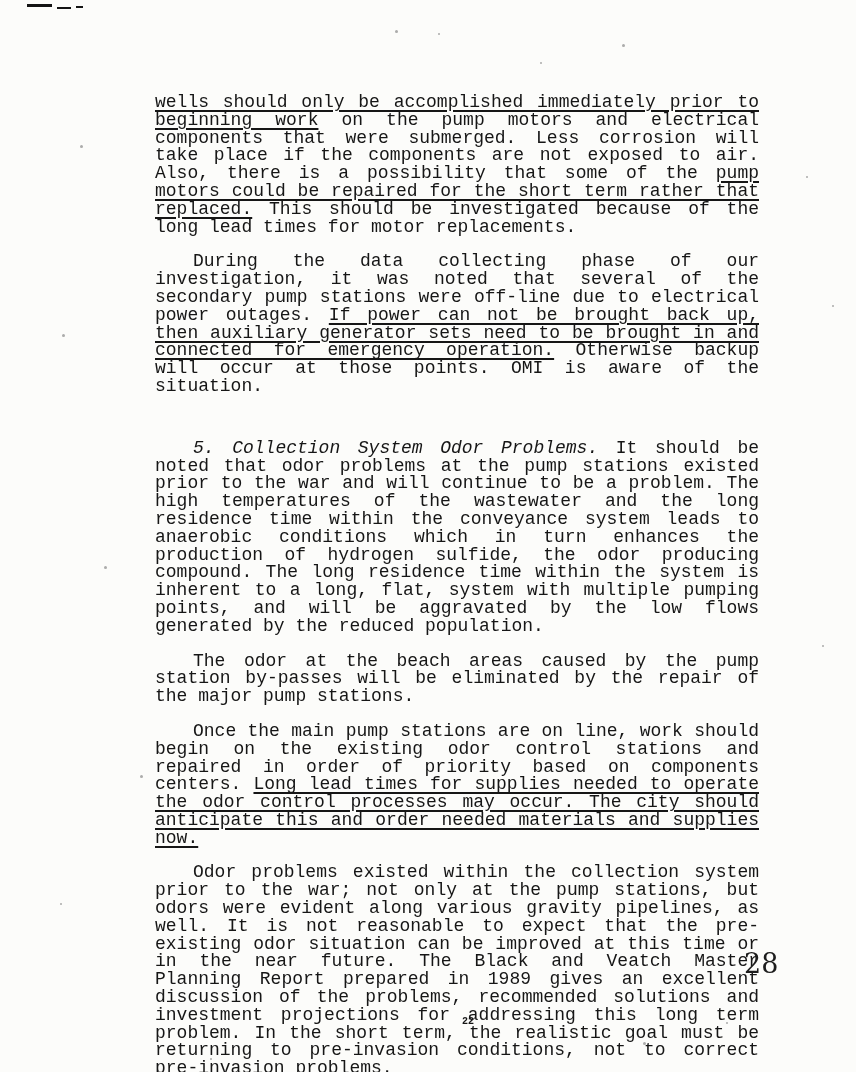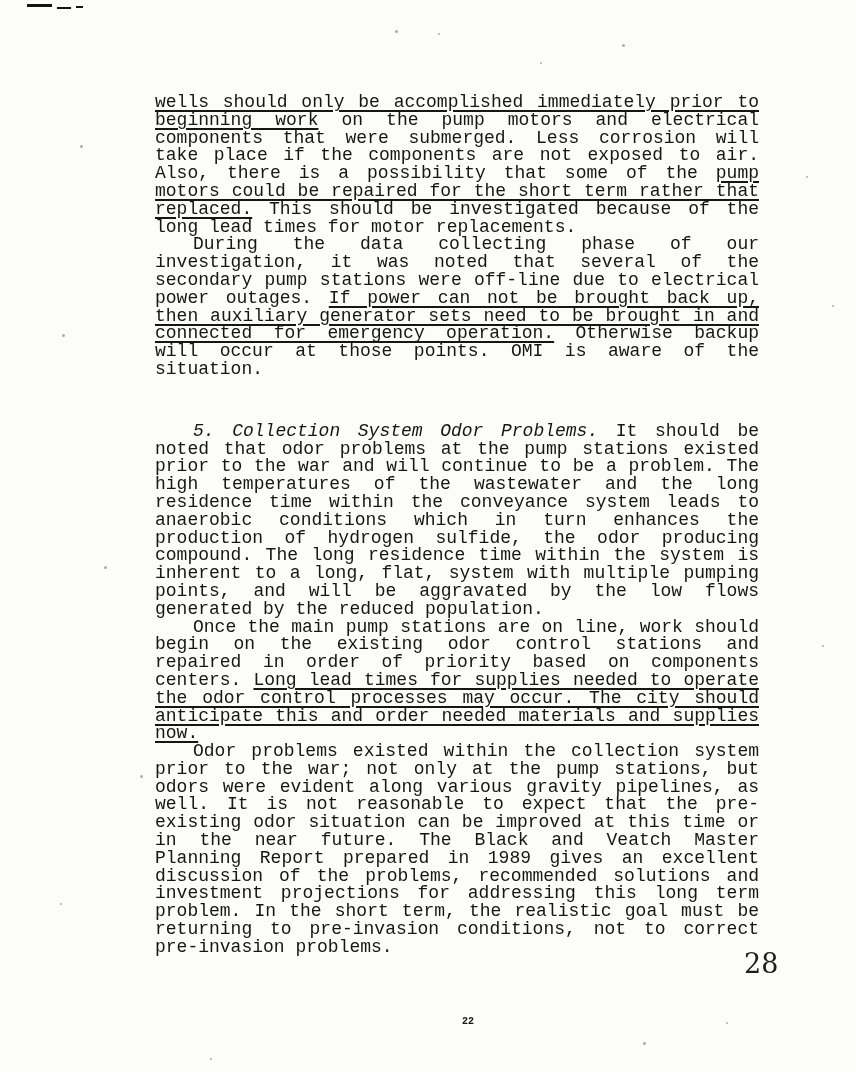--- a/index.html
+++ b/index.html
@@ -18,21 +18,21 @@
     top: 94px;
     width: 604px;
     font-size: 18px;
     line-height: 17.8px;
     font-weight: 400;
     text-align: justify;
     letter-spacing: 0px;
   }
   .para { margin: 0; text-indent: 38px; }
   .para.flush { text-indent: 0; }
-  .gap-s  { }
+  .gap-s  { margin-top: 17px; }
   .gap-l  { margin-top: 44px; }
   .u {
     text-decoration: underline;
     text-decoration-thickness: 2px;
     text-underline-offset: 3px;
   }
   .it { font-style: italic; }
   .page-number {
     position: absolute;
     left: 166px;
@@ -107,20 +107,21 @@
   <span class="dot d16"></span>
 
   <div class="text-block">
 
     <p class="para flush"><span class="u">wells should only be accomplished immediately prior to beginning work</span><span> on the pump motors and electrical components that were submerged. Less corrosion will take place if the components are not exposed to air. Also, there is a possibility that some of the </span><span class="u">pump motors could be repaired for the short term rather that replaced.</span><span> This should be investigated because of the long lead times for motor replacements.</span></p>
 
     <p class="para gap-s"><span>During the data collecting phase of our investigation, it was noted that several of the secondary pump stations were off-line due to electrical power outages. </span><span class="u">If power can not be brought back up, then auxiliary generator sets need to be brought in and connected for emergency operation.</span><span> Otherwise backup will occur at those points. OMI is aware of the situation.</span></p>
 
     <p class="para gap-l"><span class="it">5. Collection System Odor Problems.</span><span> It should be noted that odor problems at the pump stations existed prior to the war and will continue to be a problem. The high temperatures of the wastewater and the long residence time within the conveyance system leads to anaerobic conditions which in turn enhances the production of hydrogen sulfide, the odor producing compound. The long residence time within the system is inherent to a long, flat, system with multiple pumping points, and will be aggravated by the low flows generated by the reduced population.</span></p>
 
+    <p class="para gap-s"><span>The odor at the beach areas caused by the pump station by-passes will be eliminated by the repair of the major pump stations.</span></p>
 
     <p class="para gap-s"><span>Once the main pump stations are on line, work should begin on the existing odor control stations and repaired in order of priority based on components centers. </span><span class="u">Long lead times for supplies needed to operate the odor control processes may occur. The city should anticipate this and order needed materials and supplies now.</span></p>
 
     <p class="para gap-s"><span>Odor problems existed within the collection system prior to the war; not only at the pump stations, but odors were evident along various gravity pipelines, as well. It is not reasonable to expect that the pre-existing odor situation can be improved at this time or in the near future. The Black and Veatch Master Planning Report prepared in 1989 gives an excellent discussion of the problems, recommended solutions and investment projections for addressing this long term problem. In the short term, the realistic goal must be returning to pre-invasion conditions, not to correct pre-invasion problems.</span></p>
 
   </div>
 
   <div class="page-number">22</div>
   <div class="stamp">28</div>
 

